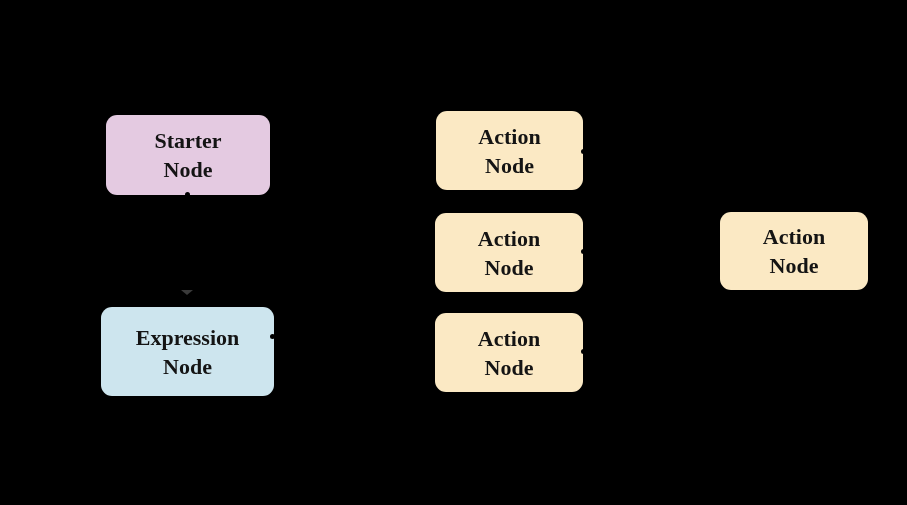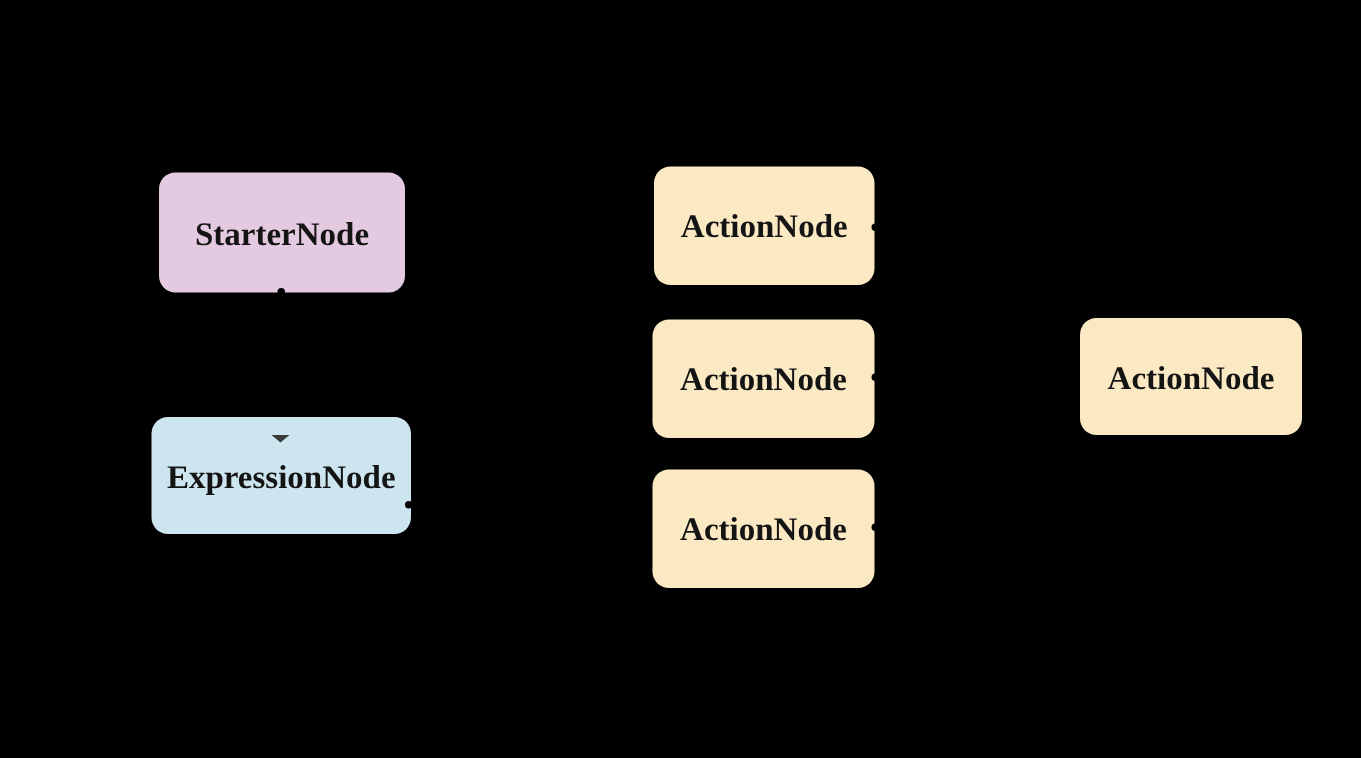--- a/index.html
+++ b/index.html
@@ -12,31 +12,32 @@
     width: 907px;
     height: 505px;
     background: #000000;
     overflow: hidden;
     font-family: "Liberation Serif", "DejaVu Serif", serif;
   }
   .node {
     position: absolute;
     border-radius: 11px;
     display: flex;
+    flex-direction: column;
     align-items: center;
     justify-content: center;
     text-align: center;
     font-weight: bold;
     font-size: 22px;
     line-height: 29px;
     color: #141414;
     box-sizing: border-box;
   }
   .node-starter    { left: 106px; top: 115px; width: 164px; height: 80px; background: #e4cae1; }
-  .node-expression { left: 101px; top: 278px; width: 173px; height: 78px; background: #cde5ee; }
+  .node-expression { left: 101px; top: 307px; width: 173px; height: 89px; background: #cde5ee; }
   .node-action-1   { left: 436px; top: 111px; width: 147px; height: 79px; background: #fbe9c4; }
   .node-action-2   { left: 435px; top: 213px; width: 148px; height: 79px; background: #fbe9c4; }
   .node-action-3   { left: 435px; top: 313px; width: 148px; height: 79px; background: #fbe9c4; }
   .node-action-right { left: 720px; top: 212px; width: 148px; height: 78px; background: #fbe9c4; }
 
   .dot {
     position: absolute;
     width: 5px;
     height: 5px;
     border-radius: 50%;

